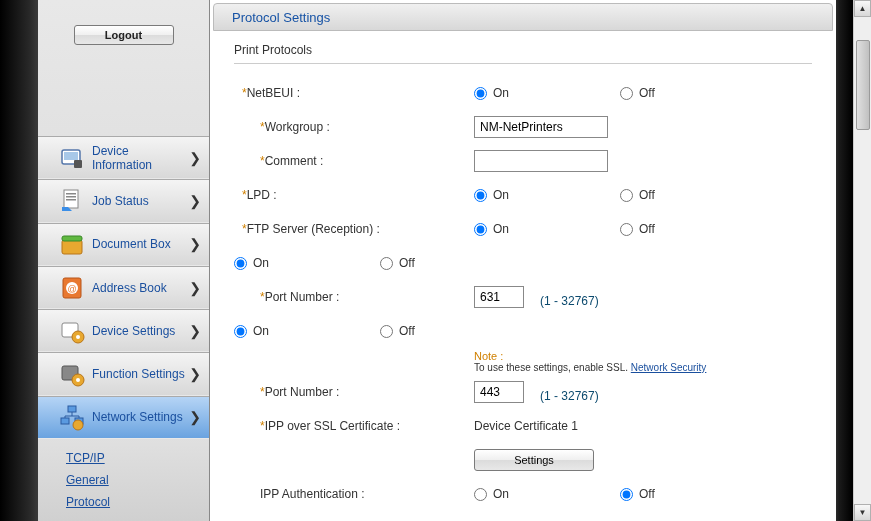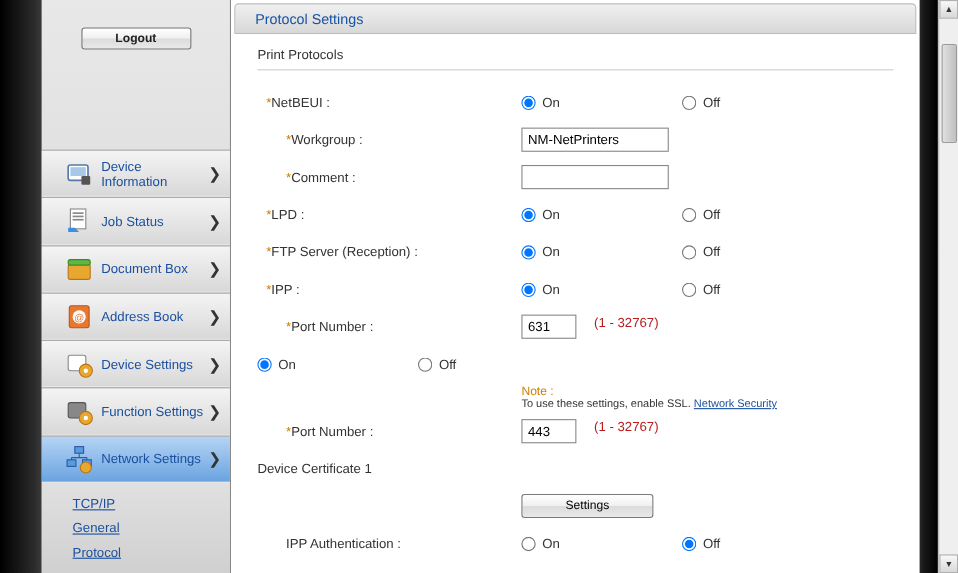--- a/index.html
+++ b/index.html
@@ -141,21 +141,21 @@
     }
     .label-cell {
       width: 240px;
       padding-left: 8px;
     }
     .label-cell.indent { padding-left: 26px; }
     .ast { color: #d08000; }
     .value-cell {
       flex: 1;
       display: flex;
-      align-items: flex-start;
+      align-items: flex-end;
       gap: 6px;
     }
     .radio-pair {
       display: flex;
       width: 280px;
     }
     .radio-item {
       display: flex;
       align-items: center;
       gap: 6px;
@@ -164,21 +164,21 @@
     input[type="radio"] { width: 13px; height: 13px; }
     input[type="text"] {
       border: 1px solid #888;
       height: 22px;
       padding: 0 5px;
       font-size: 12px;
       background: #fff;
     }
     .txt-wide { width: 134px; }
     .txt-port { width: 50px; }
-    .range { color: #b91c1c; margin-left: 10px; }
+    .range { color: #0c4a6e; margin-left: 10px; }
     .note-label { color: #d08000; font-size: 11px; }
     .note-text { font-size: 10px; color: #333; }
     .note-text a { color: #1a4f9e; text-decoration: underline; }
     .settings-btn {
       width: 120px;
       height: 22px;
       background: linear-gradient(to bottom, #fff 0%, #f0f0f0 48%, #dcdcdc 52%, #e8e8e8 100%);
       border: 1px solid #7a7a7a;
       border-radius: 3px;
       font-size: 11px;
@@ -379,21 +379,20 @@
               <span>On</span>
             </label>
           <label class="radio-item">
               <input type="radio" name="ftp" style="">
               <span>Off</span>
             </label>
         </div>
       </div>
 
       <div class="row">
-        <div class="label-cell"><span class="ast">*</span><span>IPP :</span></div>
         <div class="value-cell radio-pair">
           <label class="radio-item">
               <input type="radio" name="ipp" checked="" style="">
               <span>On</span>
             </label>
           <label class="radio-item">
               <input type="radio" name="ipp" style="">
               <span>Off</span>
             </label>
         </div>
@@ -430,20 +429,21 @@
 
       <div class="row">
         <div class="label-cell indent"><span class="ast">*</span><span>Port Number :</span></div>
         <div class="value-cell">
           <input type="text" class="txt-port" value="443" style="">
           <span class="range">(1 - 32767)</span>
         </div>
       </div>
 
       <div class="row">
+        <div class="label-cell indent"><span class="ast">*</span><span>IPP over SSL Certificate :</span></div>
         <div class="value-cell">
             <span>Device Certificate 1</span>
           </div>
       </div>
 
       <div class="row">
         <div class="label-cell"></div>
         <div class="value-cell">
             <button class="settings-btn">Settings</button>
           </div>

